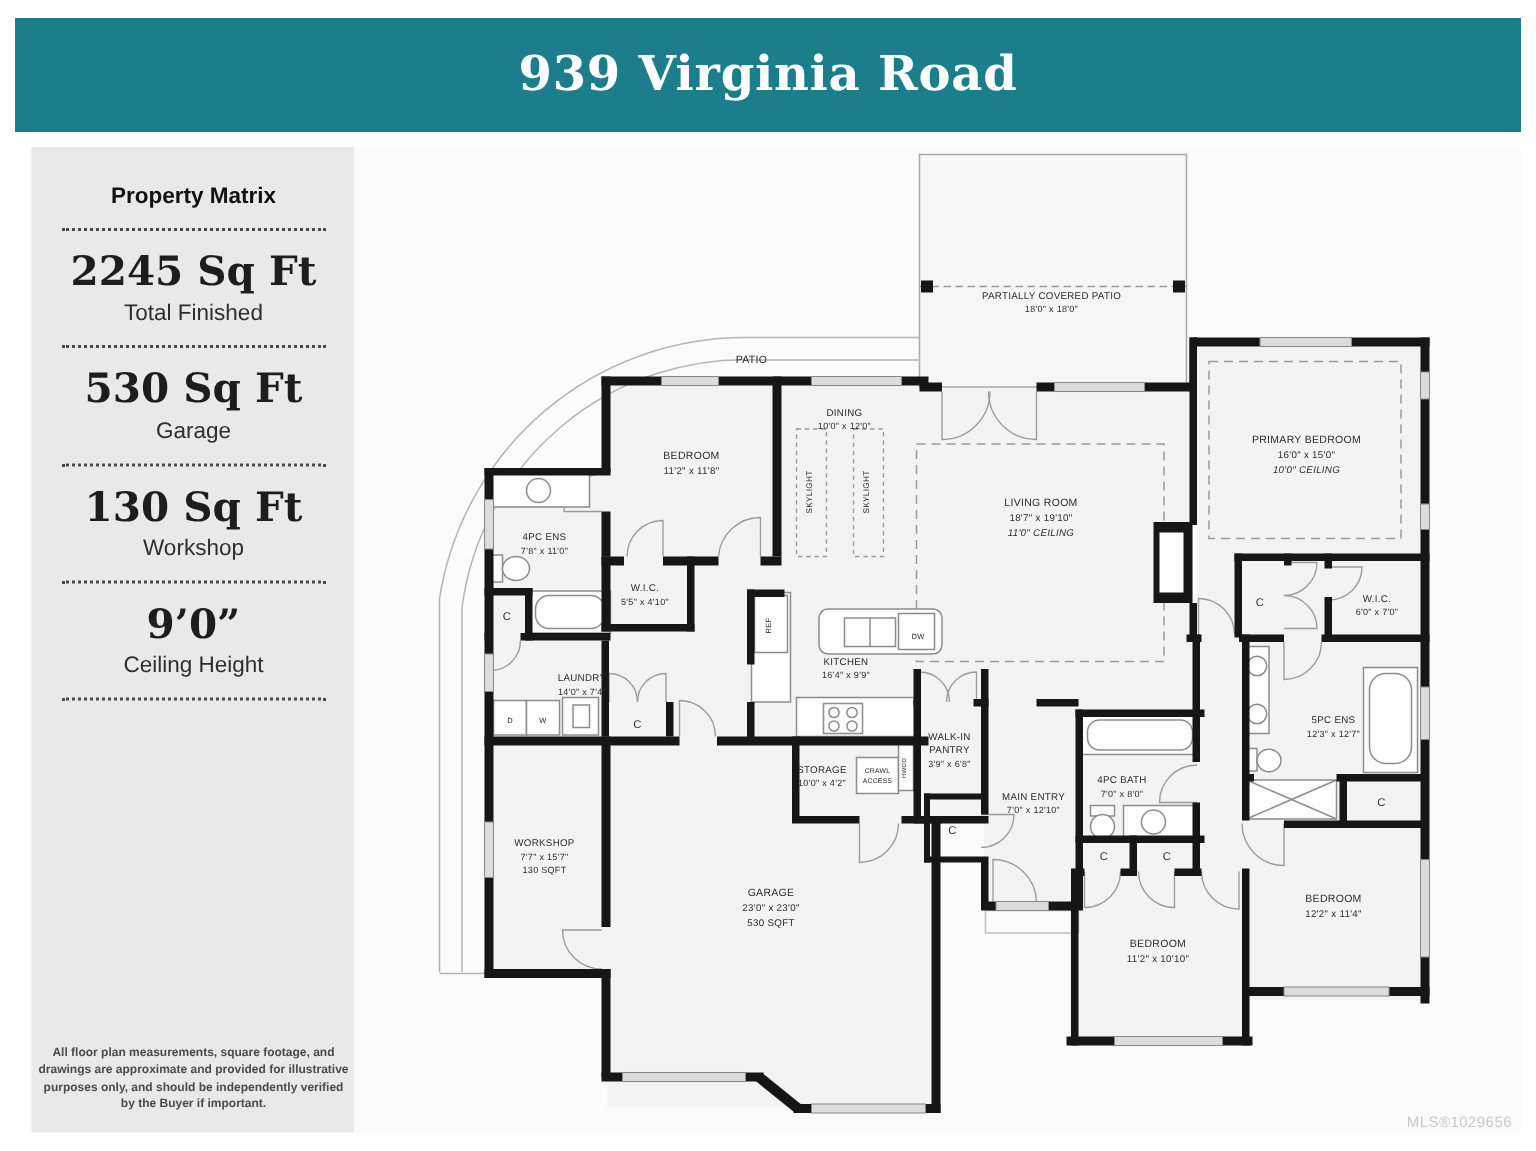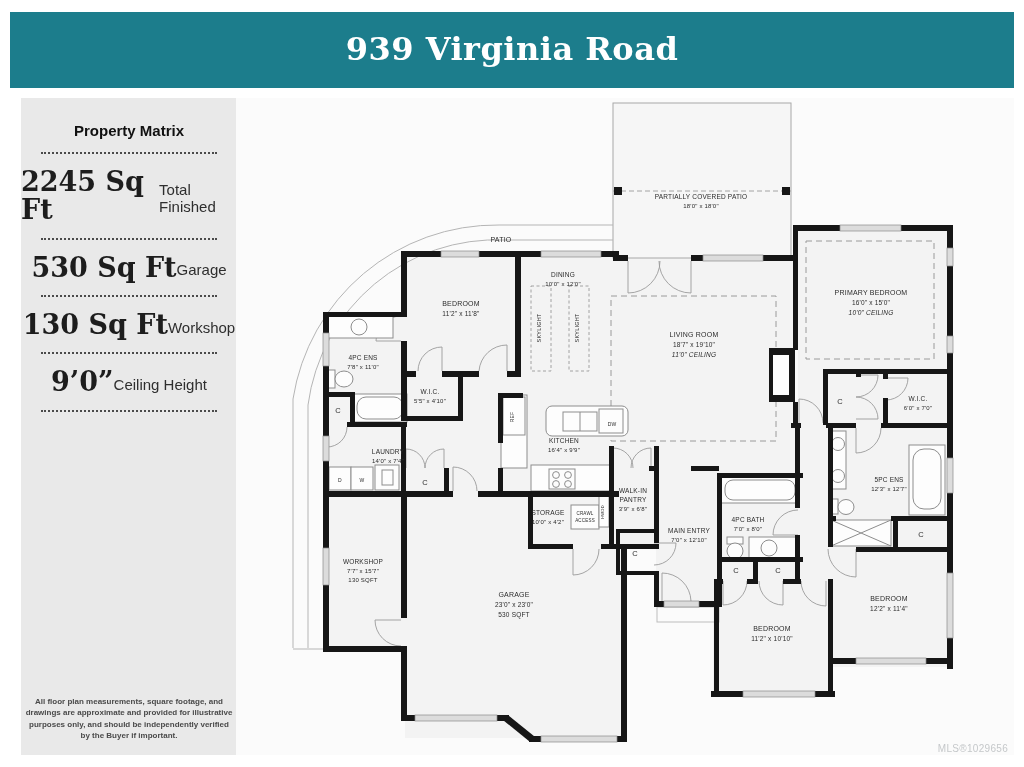--- a/index.html
+++ b/index.html
@@ -9,21 +9,21 @@
   .header{position:absolute;left:10px;top:12px;width:1004px;height:76px;
           display:flex;flex-direction:column;align-items:center;justify-content:center;}
   .header .title{font-family:"DejaVu Serif","Liberation Serif",serif;font-weight:bold;
           font-size:32px;color:#fff;line-height:1.1;letter-spacing:.5px;}
   .header .subtitle{font-size:15px;color:#eef6f7;margin-top:3px;letter-spacing:.3px;}
   
   .sidebar{position:absolute;left:10px;top:98px;width:216px;height:657px;background:#e9e9e9;
           display:flex;flex-direction:column;align-items:center;margin-left:11px;}
   .sidebar .heading{font-size:15px;font-weight:bold;color:#111;margin-top:24px;}
   .dots{width:176px;border-top:2px dotted #4a4a4a;height:0;margin:13px 0 0 0;}
-  .stat{display:flex;flex-direction:row;align-items:center;margin-top:14px;}
+  .stat{display:flex;flex-direction:column;align-items:center;margin-top:14px;}
   .stat .val{font-family:"DejaVu Serif","Liberation Serif",serif;font-weight:bold;
           font-size:27px;color:#1d1d1d;line-height:1.05;}
   .stat .lab{font-size:15px;color:#2e2e2e;margin-top:4px;}
   .disclaimer{margin-top:auto;margin-bottom:14px;padding:0 3px;font-size:8px;
           color:#4a4a4a;text-align:center;line-height:1.4;font-weight:bold;}
   
   .plan{position:absolute;left:236px;top:98px;width:778px;height:657px;background:#fbfbfb;}
   .plan svg{position:absolute;left:0;top:0;}
   .mls{position:absolute;right:6px;bottom:1px;font-size:10px;color:#c5c8ca;letter-spacing:.3px;}
   text{font-family:"Liberation Sans",sans-serif;letter-spacing:.2px;}

